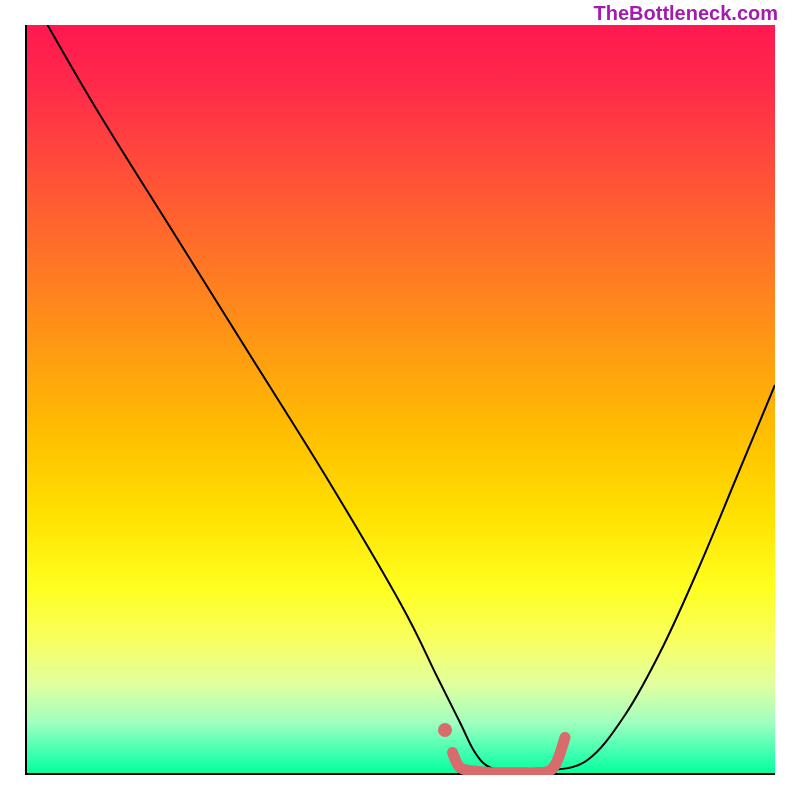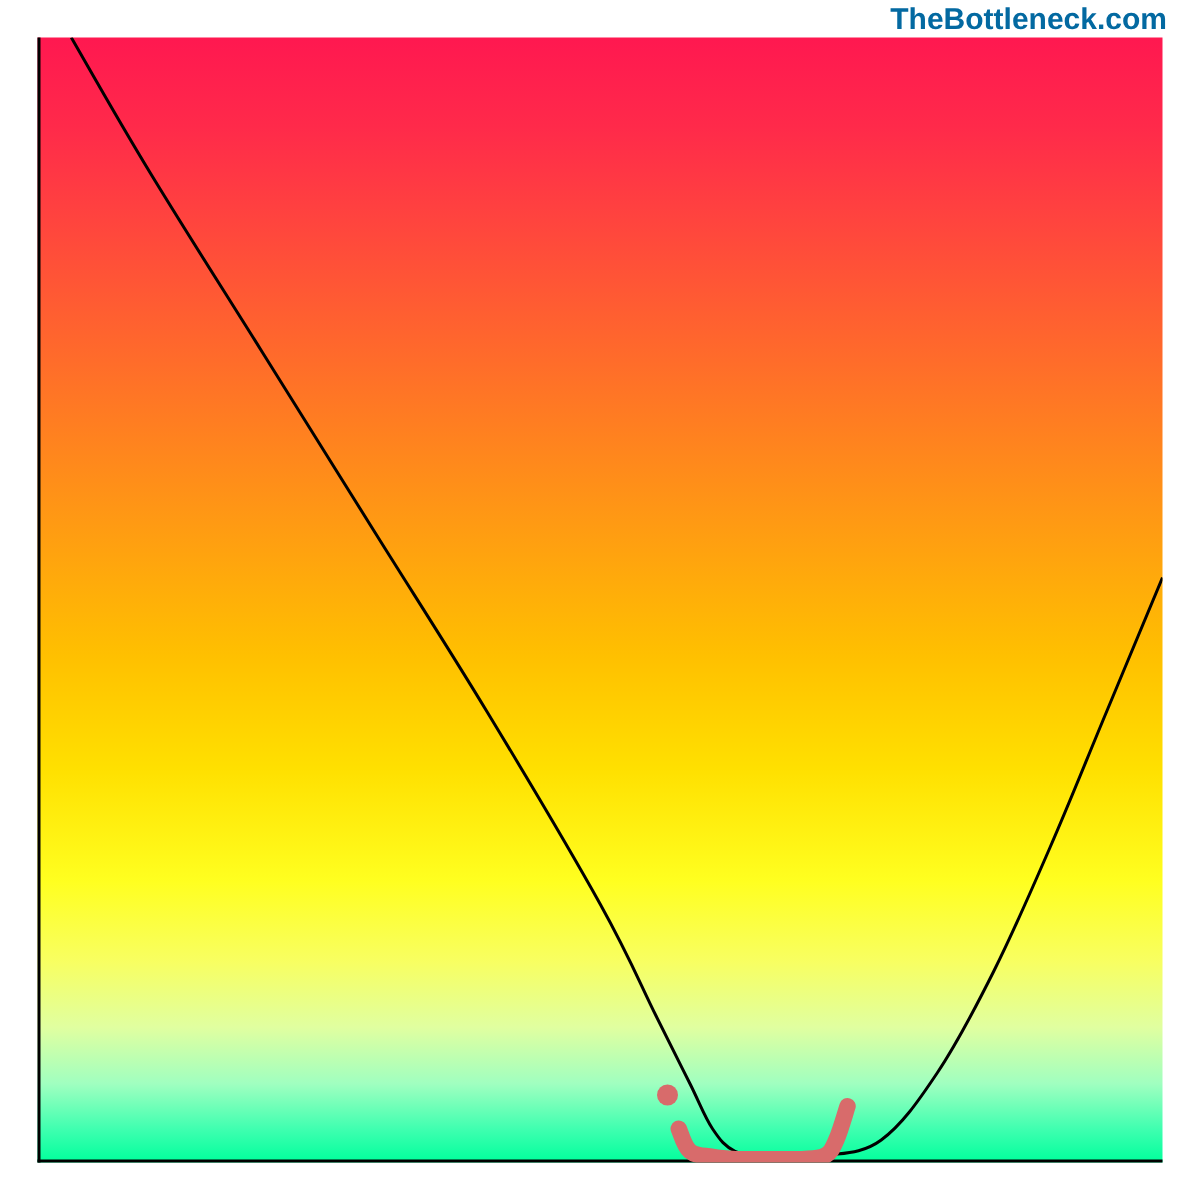--- a/index.html
+++ b/index.html
@@ -46,21 +46,21 @@
     height: 750px;
     pointer-events: none;
   }
   .watermark {
     position: absolute;
     top: 2px;
     right: 22px;
     font-family: Arial, Helvetica, sans-serif;
     font-size: 20px;
     font-weight: bold;
-    color: #0369a1;
+    color: #a21caf;
   }
 </style>
 </head>
 <body>
 
 <div class="chart-container">
 
   <div class="plot-area"></div>
 
   <div class="axis-line y-axis"></div>

